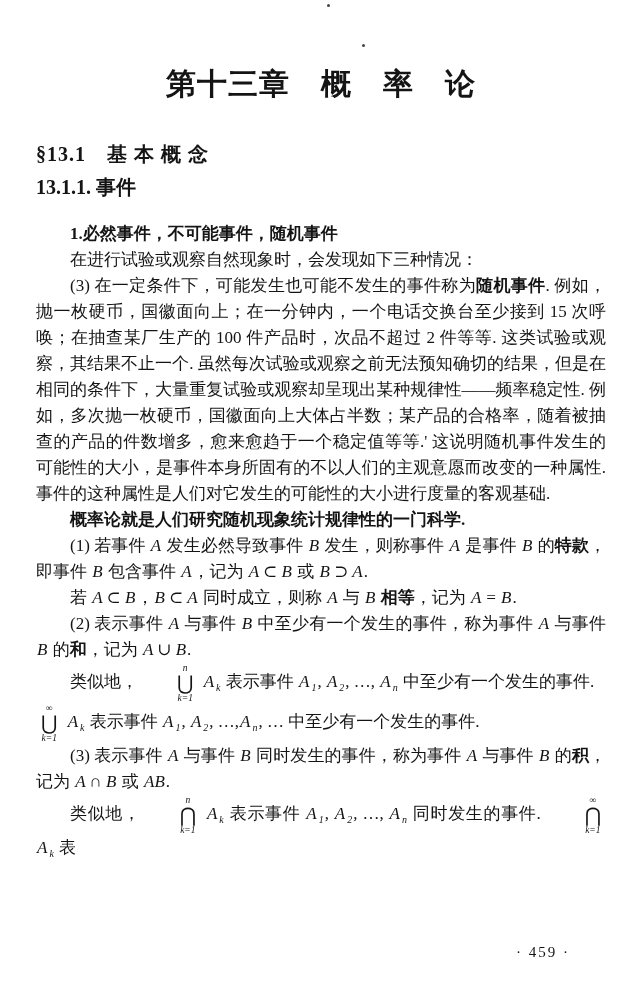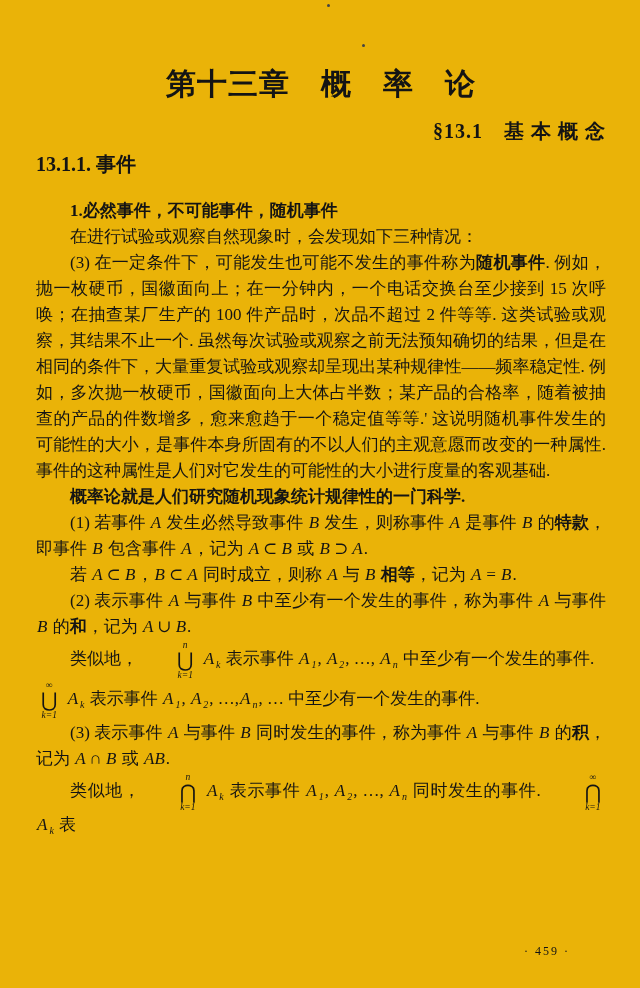--- a/index.html
+++ b/index.html
@@ -1,36 +1,36 @@
 <!DOCTYPE html>
 <html lang="zh"><head>
 <meta charset="utf-8">
 <style>
   html,body{margin:0;padding:0;}
   body{background:#888;}
   .page{
     position:relative;
     width:640px;height:988px;
     margin:0 auto;
-    background:#eab308;
+    background:#ffffff;
     color:#141414;
     font-family:"Liberation Serif","DejaVu Serif",serif;
     overflow:hidden;
   }
   .inner{padding:0 34px 0 36px;}
   .chapter-title{
     margin:64px 0 0 0;
     text-align:center;
     font-size:30px;
     font-weight:bold;
     letter-spacing:1px;
   }
   .section-title{
-    margin:13px 0 0 0;
-    text-align:right;
+    margin:36px 0 0 0;
+    text-align:left;
     font-size:20px;
     font-weight:bold;
     letter-spacing:1px;
   }
   .subsection-title{
     margin:6px 0 0 0;
     font-size:20px;
     font-weight:bold;
   }
   .bodytext{
@@ -54,21 +54,21 @@
     align-items:center;
     vertical-align:middle;
     line-height:1;
     margin:0 5px;
   }
   .bigop .sym{font-size:20px;line-height:20px;}
   .bigop .lim{font-size:9.5px;line-height:10px;font-style:italic;}
   .folio{
     position:absolute;
     top:944px;right:70px;
-    font-size:12px;
+    font-size:15px;
     letter-spacing:2px;
   }
   .speck{
     position:absolute;
     width:3px;height:3px;
     background:#444;
     border-radius:50%;
   }
   .speck.s1{left:327px;top:4px;}
   .speck.s2{left:362px;top:44px;}

